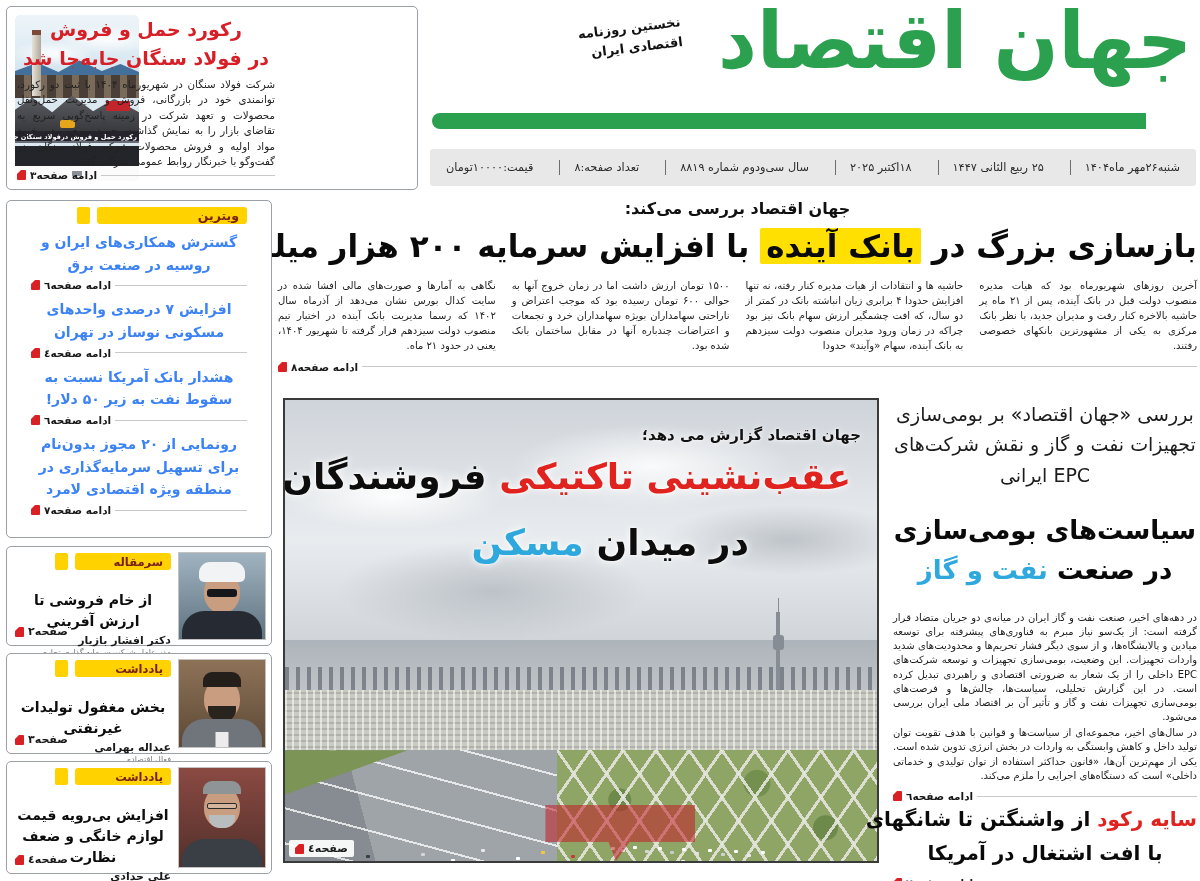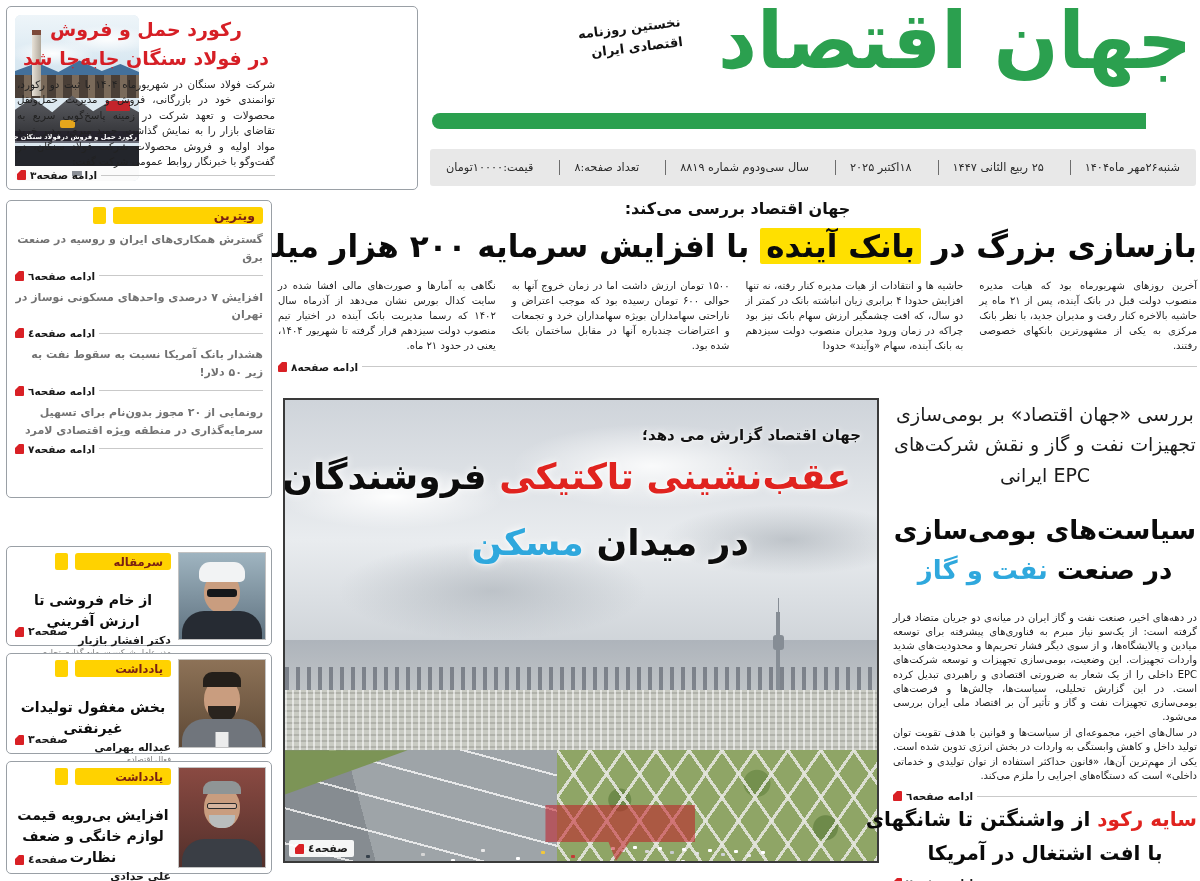--- a/index.html
+++ b/index.html
@@ -76,23 +76,23 @@
   #lead { position:absolute; left:278px; top:199px; width:919px; height:196px; }
   .lead-kicker { text-align:center; font-size:16px; font-weight:bold; color:#101010; }
   .lead-headline { margin-top:6px; text-align:center; font-size:31px; font-weight:bold; color:#0a0a0a;
     white-space:nowrap; letter-spacing:-0.5px; line-height:1.45; }
   .hl-yellow { background:#ffe000; padding:0 6px; border-radius:2px; }
   .lead-cols { margin-top:9px; display:flex; gap:16px; }
   .lead-col { flex:1; font-size:10px; line-height:1.5; text-align:justify; color:#1c1c1c; }
   #lead .cont { margin-top:8px; }
 
   
-  #showcase { position:absolute; left:6px; top:200px; width:266px; height:298px; padding:6px 8px; }
+  #showcase { position:absolute; left:6px; top:200px; width:266px; height:338px; padding:6px 24px; }
   .sc-item { padding-top:7px; }
-  .sc-title { font-weight:bold; font-size:11px; line-height:1.62; text-align:right; color:#737373; }
+  .sc-title { font-weight:bold; font-size:14px; line-height:1.62; text-align:center; color:#3b82f6; }
   .sc-item .cont { margin-top:3px; }
 
   
   .op-box { position:absolute; left:6px; width:266px; }
   .op-inner { position:absolute; right:100px; left:8px; top:6px; bottom:6px; }
   .op-box .sec-h .bar { min-width:96px; font-size:11.5px; }
   .op-title { margin-top:20px; font-weight:bold; font-size:14px; line-height:1.5; text-align:center; color:#0d0d0d; }
   .op-author { margin-top:2px; font-weight:bold; font-size:11px; color:#1a1a1a; text-align:right; }
   .op-role { margin-top:1px; font-size:8px; color:#777; text-align:right; }
   .op-page { position:absolute; left:8px; bottom:7px; }

